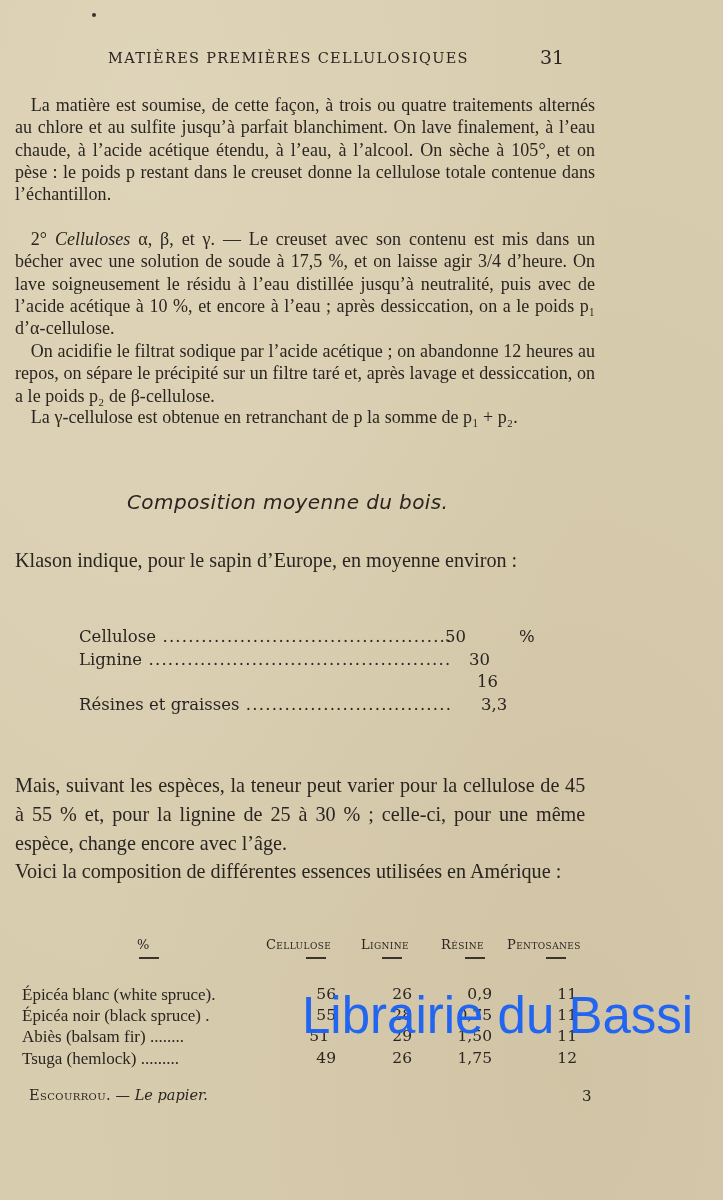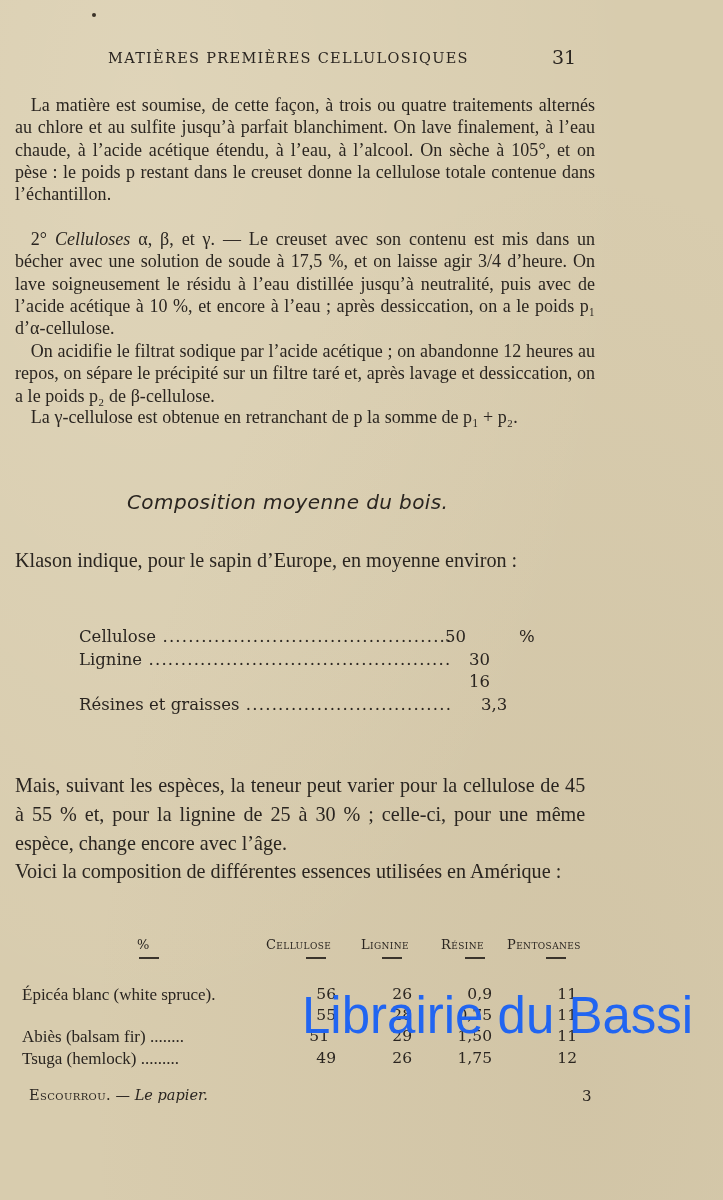--- a/index.html
+++ b/index.html
@@ -10,21 +10,21 @@
       radial-gradient(ellipse at 20% 10%, rgba(255,250,235,0.18), rgba(0,0,0,0) 60%),
       radial-gradient(ellipse at 80% 90%, rgba(150,130,95,0.10), rgba(0,0,0,0) 60%);
     font-family: "DejaVu Serif", "Liberation Serif", serif;
     color: #2a2520;
   }
   .abs { position: absolute; }
   .speck { position: absolute; width: 4px; height: 4px; border-radius: 50%; background: #3a3228; }
   .running-head {
     left: 108px; top: 50px; font-size: 14.5px; letter-spacing: 1.3px;
   }
-  .page-num { left: 552px; top: 46px; font-size: 19px; text-align: right; }
+  .page-num { left: 540px; top: 46px; font-size: 19px; text-align: right; }
   .para {
     position: absolute; left: 15px; width: 589px;
     font-family: "Liberation Serif", serif; font-size: 18.3px; line-height: 22.3px;
     text-align: justify; text-align-last: left; letter-spacing: 0.05px;
     transform: scaleX(0.985); transform-origin: left top;
   }
   .para .indent { display: inline-block; width: 16px; }
   .para i { font-style: italic; }
   .section-title {
     left: 127px; top: 490px; font-size: 20px; font-style: italic;
@@ -80,21 +80,21 @@
   <div class="klason-row">
     <span class="lbl">Cellulose</span>
     <span class="val" style="left:366px">50</span>
     <span class="unit">%</span>
   </div>
   <div class="klason-row">
     <span class="lbl">Lignine</span>
     <span class="val" style="left:390px">30</span>
   </div>
   <div class="klason-row">
-    <span class="val" style="left:390px">16</span>
+    <span class="val" style="left:398px">16</span>
   </div>
   <div class="klason-row">
     <span class="lbl">Résines et graisses</span>
     <span class="val" style="left:402px">3,3</span>
   </div>
 </div>
 
 <div class="para3" style="top:771px;"><span class="indent" style="width:27px"></span><span>Mais, suivant les espèces, la teneur peut varier pour la cellulose de 45 à 55 % et, pour la lignine de 25 à 30 % ; celle-ci, pour une même espèce, change encore avec l’âge.</span></div>
 
 <div class="para3" style="top:857px;"><span class="indent" style="width:27px"></span><span>Voici la composition de différentes essences utilisées en Amérique :</span></div>
@@ -112,20 +112,21 @@
 <div class="dash" style="left:546px;"></div>
 
 <div class="amer-row" style="top:985px;">
   <span class="lbl">Épicéa blanc (white spruce).</span>
   <span class="c" style="left:274px">56</span>
   <span class="c" style="left:350px">26</span>
   <span class="c" style="left:430px">0,9</span>
   <span class="c" style="left:515px">11</span>
 </div>
 <div class="amer-row" style="top:1006px;">
+  <span class="lbl">Épicéa noir (black spruce) .</span>
   <span class="c" style="left:274px">55</span>
   <span class="c" style="left:350px">28</span>
   <span class="c" style="left:430px">0,75</span>
   <span class="c" style="left:515px">11</span>
 </div>
 <div class="amer-row" style="top:1027px;">
   <span class="lbl">Abiès (balsam fir) ........</span>
   <span class="c" style="left:267px">51</span>
   <span class="c" style="left:350px">29</span>
   <span class="c" style="left:430px">1,50</span>

